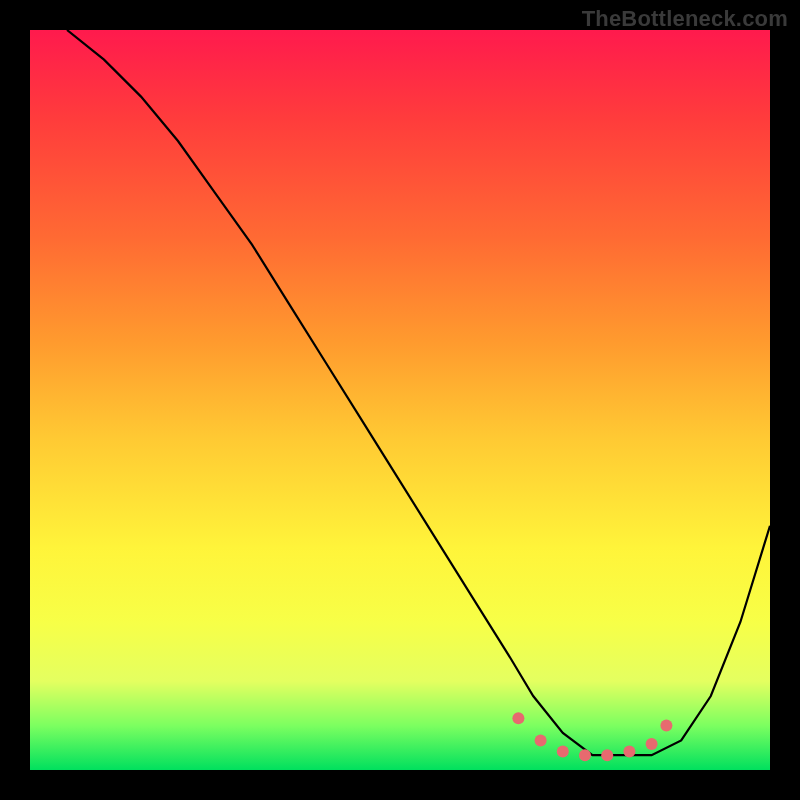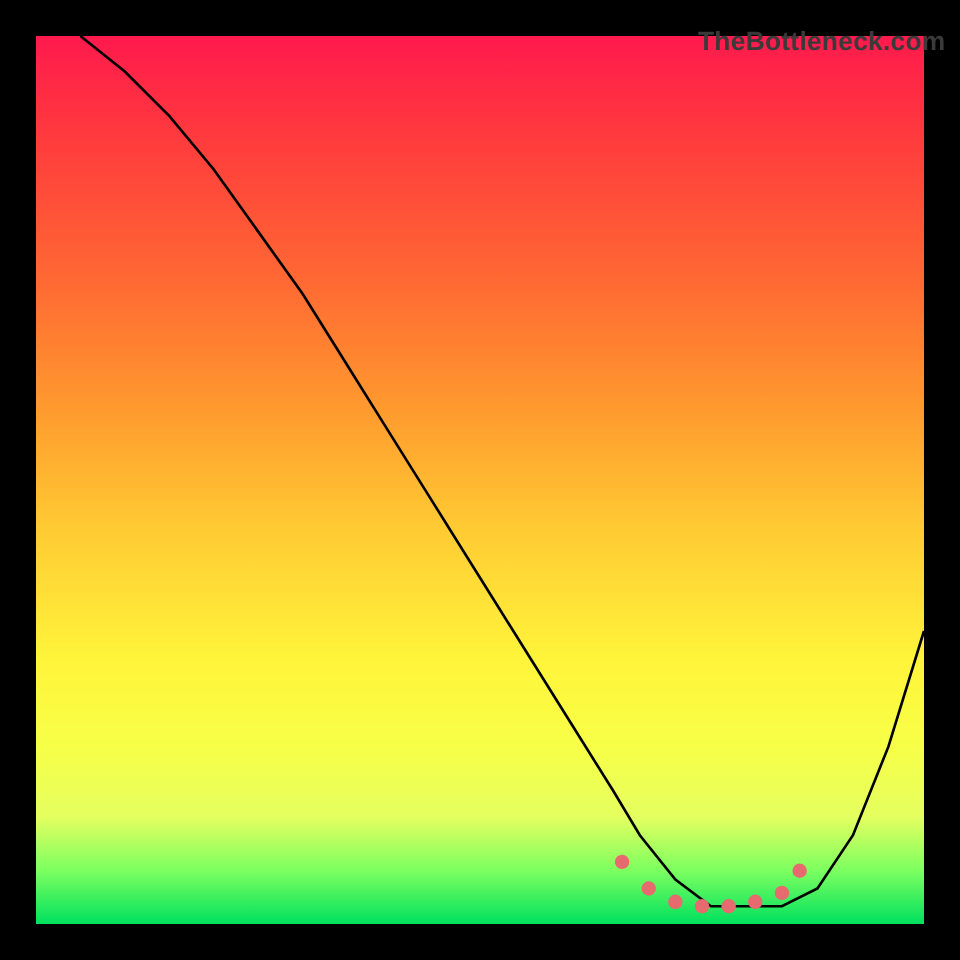--- a/index.html
+++ b/index.html
@@ -30,21 +30,21 @@
       #ff9a2e 42%,
       #ffc933 55%,
       #fff43a 70%,
       #f7ff47 80%,
       #e4ff60 88%,
       #7cff60 94%,
       #00e05e 100%);
   }
   .watermark {
     position: absolute;
-    top: 22px;
+    top: 6px;
     right: 12px;
     color: #3a3a3a;
     font-size: 22px;
     font-weight: 600;
     letter-spacing: 0.2px;
     z-index: 3;
   }
   svg.curve {
     position: absolute;
     left: 0;

